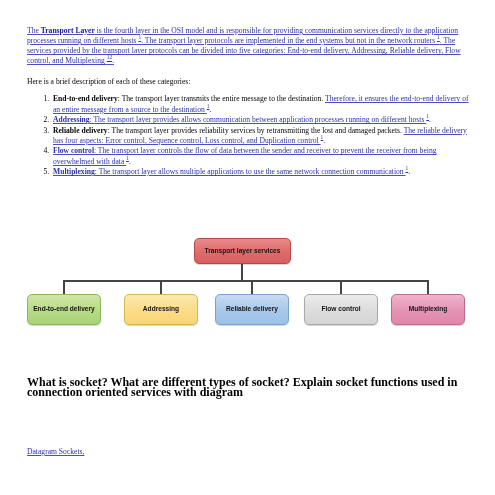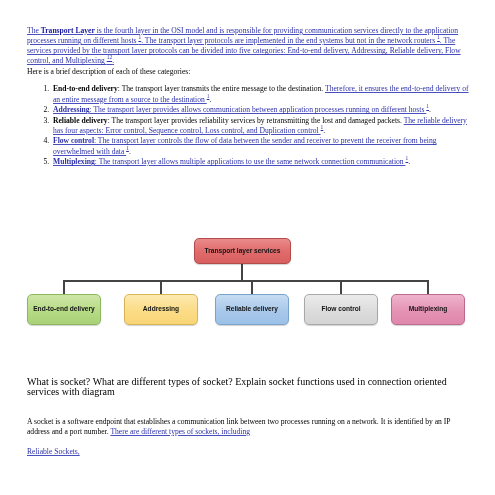--- a/index.html
+++ b/index.html
@@ -48,21 +48,21 @@
     font-size: 5.4px;
     color: #2b2fa8;
     text-decoration: underline;
     vertical-align: super;
     line-height: 0;
   }
 
   .brief {
     font-size: 7.6px;
     line-height: 10.1px;
-    margin: 1px 0 0 0;
+    margin: 11px 0 0 0;
     color: #000;
   }
 
   ol.cats {
     margin: 7px 0 0 0;
     padding-left: 24px;
     font-size: 7.6px;
     line-height: 10.1px;
   }
   ol.cats > li {
@@ -150,23 +150,23 @@
   .v-3 { left: 251px; top: 48px; width: 1.6px; height: 15px; }
   .v-4 { left: 340px; top: 48px; width: 1.6px; height: 15px; }
   .v-5 { left: 427px; top: 48px; width: 1.6px; height: 15px; }
 
   
   .qheading {
     position: absolute;
     left: 27px;
     top: 377px;
     width: 443px;
-    font-size: 10px;
+    font-size: 12px;
     line-height: 10.4px;
-    font-weight: normal;
+    font-weight: bold;
     color: #000;
   }
   .sock-para {
     position: absolute;
     left: 27px;
     top: 417px;
     width: 444px;
     font-size: 7.6px;
     line-height: 10.1px;
     color: #000;
@@ -218,17 +218,16 @@
     <div class="node node-root">Transport layer services</div>
     <div class="node n1">End-to-end delivery</div>
     <div class="node n2">Addressing</div>
     <div class="node n3">Reliable delivery</div>
     <div class="node n4">Flow control</div>
     <div class="node n5">Multiplexing</div>
   </div>
 
   <div class="qheading">What is socket? What are different types of socket? Explain socket functions used in connection oriented services with diagram</div>
 
-  <div class="sock-para"><span>A socket is a software endpoint that establishes a communication link between two processes running on a network. It is identified by an IP address and a port number. </span><span class="link">There are different types of sockets, including</span></div>
-
-  <div class="datagram"><span class="link">Reliable Sockets,</span></div>
+
+  <div class="datagram"><span class="link">Datagram Sockets,</span></div>
 
 </div>
 
 </body></html>

